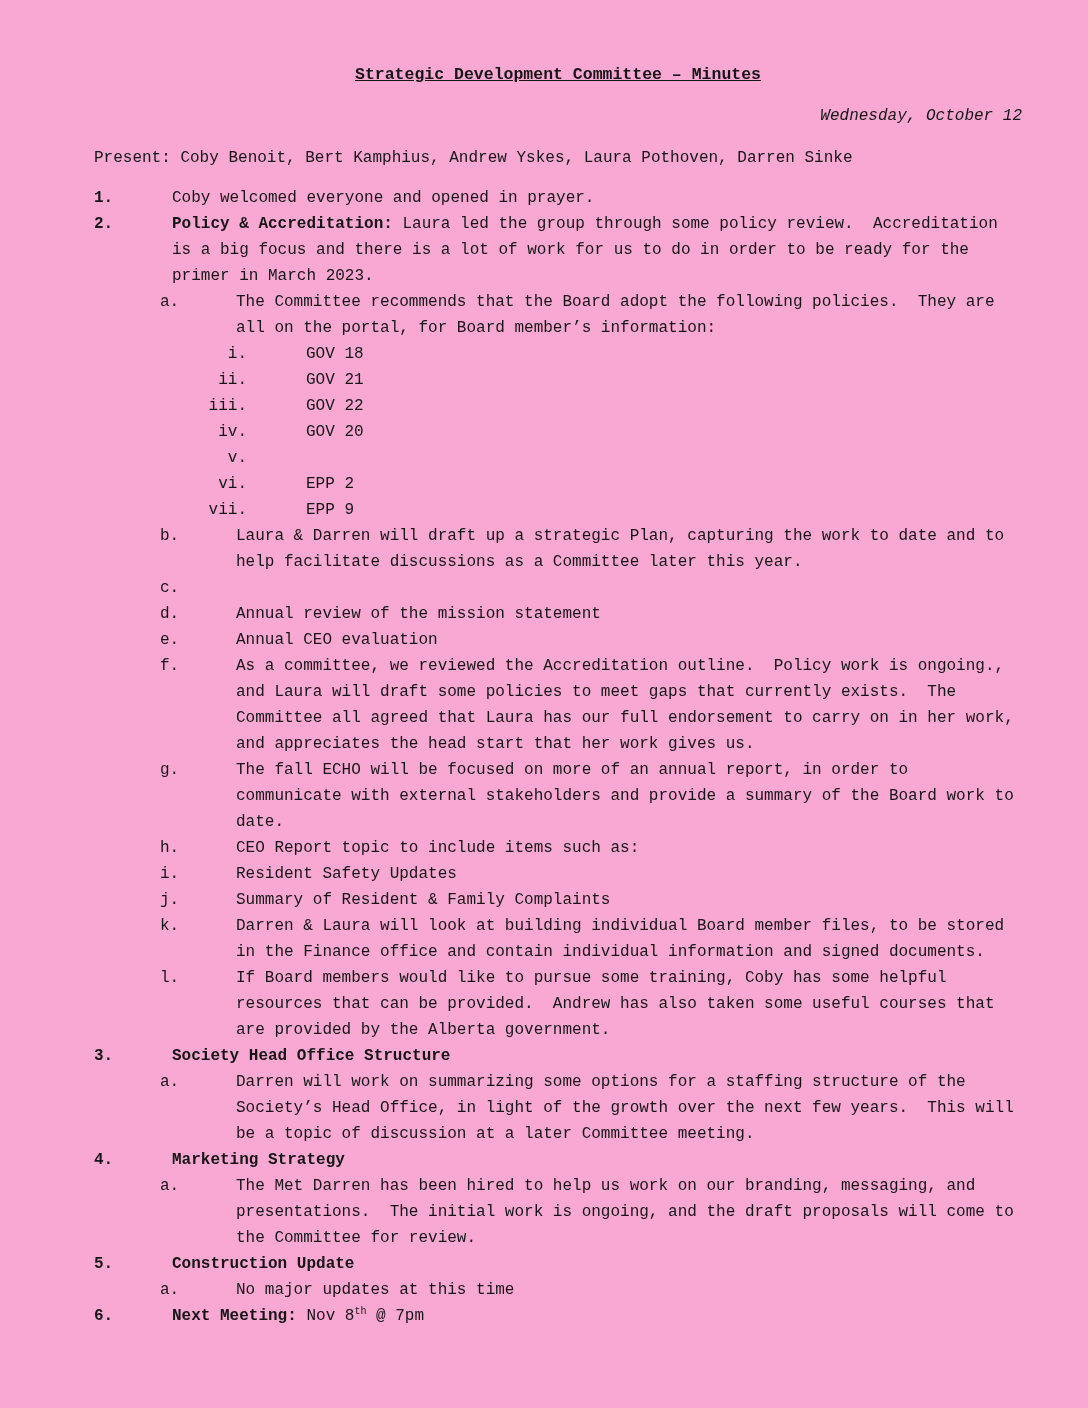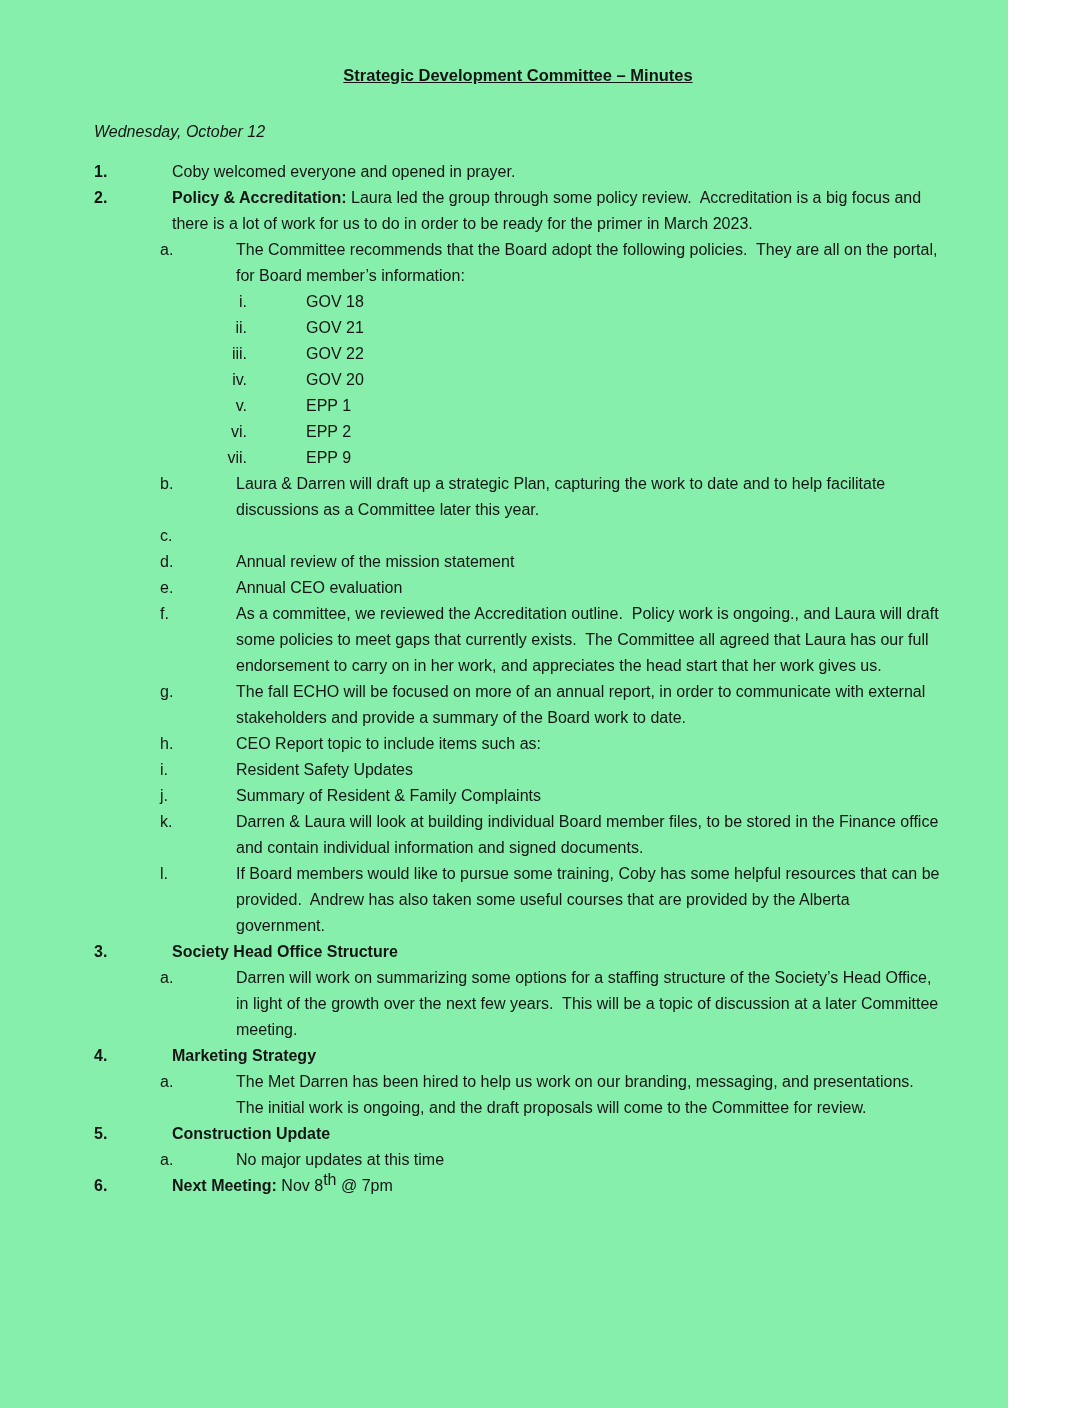--- a/index.html
+++ b/index.html
@@ -1,59 +1,60 @@
 <!DOCTYPE html>
 <html><head>
 <meta charset="utf-8">
 <style>
   html, body { margin: 0; padding: 0; background: #ffffff; }
   .page {
-    width: 1008px;
+    width: 1088px;
     min-height: 1408px;
     box-sizing: border-box;
-    background: #86efac;
+    background: #f9a8d4;
     color: #151515;
-    font-family: Liberation Sans, sans-serif;
+    font-family: Liberation Mono, monospace;
     font-size: 16px;
     line-height: 26px;
     padding: 62px 66px 60px 94px;
   }
   .title {
     text-align: center;
     font-weight: 700;
     text-decoration: underline;
     margin: 0;
     font-size: 16.5px;
   }
   .date {
-    text-align: left;
+    text-align: right;
     font-style: italic;
-    margin-top: 31px;
+    margin-top: 15px;
   }
   .present { margin-top: 16px; }
   .list { margin-top: 14px; }
   .row { display: flex; align-items: flex-start; }
   .m { flex: 0 0 auto; }
   .content { flex: 1 1 auto; min-width: 0; margin-left: 47px; }
   .content span { white-space: pre-wrap; }
   .lvl1 > .m { width: 31px; font-weight: 700; }
   .lvl2 { padding-left: 66px; }
   .lvl2 > .m { width: 29px; }
   .lvl3 { padding-left: 110px; }
   .lvl3 > .m { width: 55px; text-align: right; padding-right: 12px; box-sizing: border-box; }
   .b { font-weight: 700; }
-  sup { font-size: 16px; line-height: 0; vertical-align: super; }
+  sup { font-size: 10px; line-height: 0; vertical-align: super; }
 </style>
 </head>
 <body>
 
 <div class="page">
 
   <h1 class="title">Strategic Development Committee – Minutes</h1>
   <div class="date">Wednesday, October 12</div>
+  <div class="present">Present: Coby Benoit, Bert Kamphius, Andrew Yskes, Laura Pothoven, Darren Sinke</div>
 
   <div class="list">
 
     <div class="row lvl1">
       <span class="m">1.</span>
       <div class="content"><span>Coby welcomed everyone and opened in prayer.</span></div>
     </div>
 
     <div class="row lvl1">
       <span class="m">2.</span>
@@ -76,21 +77,20 @@
     <div class="row lvl3">
       <span class="m">iii.</span>
       <div class="content"><span>GOV 22</span></div>
     </div>
     <div class="row lvl3">
       <span class="m">iv.</span>
       <div class="content"><span>GOV 20</span></div>
     </div>
     <div class="row lvl3">
       <span class="m">v.</span>
-      <div class="content"><span>EPP 1</span></div>
     </div>
     <div class="row lvl3">
       <span class="m">vi.</span>
       <div class="content"><span>EPP 2</span></div>
     </div>
     <div class="row lvl3">
       <span class="m">vii.</span>
       <div class="content"><span>EPP 9</span></div>
     </div>
 

